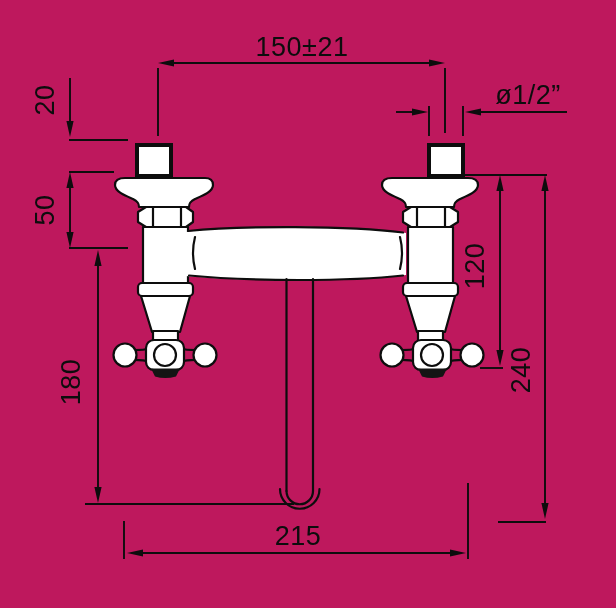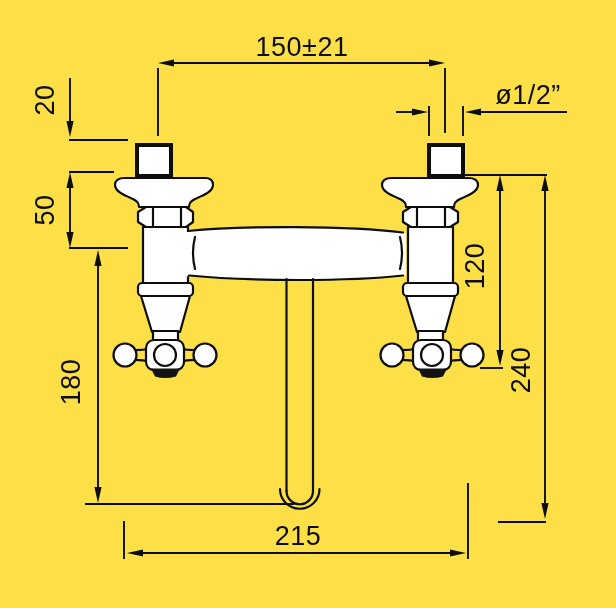--- a/index.html
+++ b/index.html
@@ -1,17 +1,17 @@
 <!DOCTYPE html>
 <html><head>
 <meta charset="utf-8">
 <style>
   html,body{margin:0;padding:0;background:#ffffff;}
   .stage{
-    width:616px;height:608px;background:#fde047;overflow:hidden;
+    width:616px;height:608px;background:#be185d;overflow:hidden;
     font-family:"Liberation Sans", sans-serif;
   }
   svg{display:block;}
   .outline{fill:#ffffff;stroke:#0d0d0d;stroke-width:2.2;stroke-linejoin:round;stroke-linecap:round;}
   .outline-thick{fill:#ffffff;stroke:#0d0d0d;stroke-width:4;stroke-linejoin:miter;}
   .edge{fill:none;stroke:#0d0d0d;stroke-width:2.2;stroke-linecap:round;}
   .fillwhite{fill:#ffffff;stroke:none;}
   .solid{fill:#141414;stroke:none;}
   .dim{fill:none;stroke:#0d0d0d;stroke-width:1.9;stroke-linecap:butt;}
   .arrow{fill:#0d0d0d;stroke:none;}

